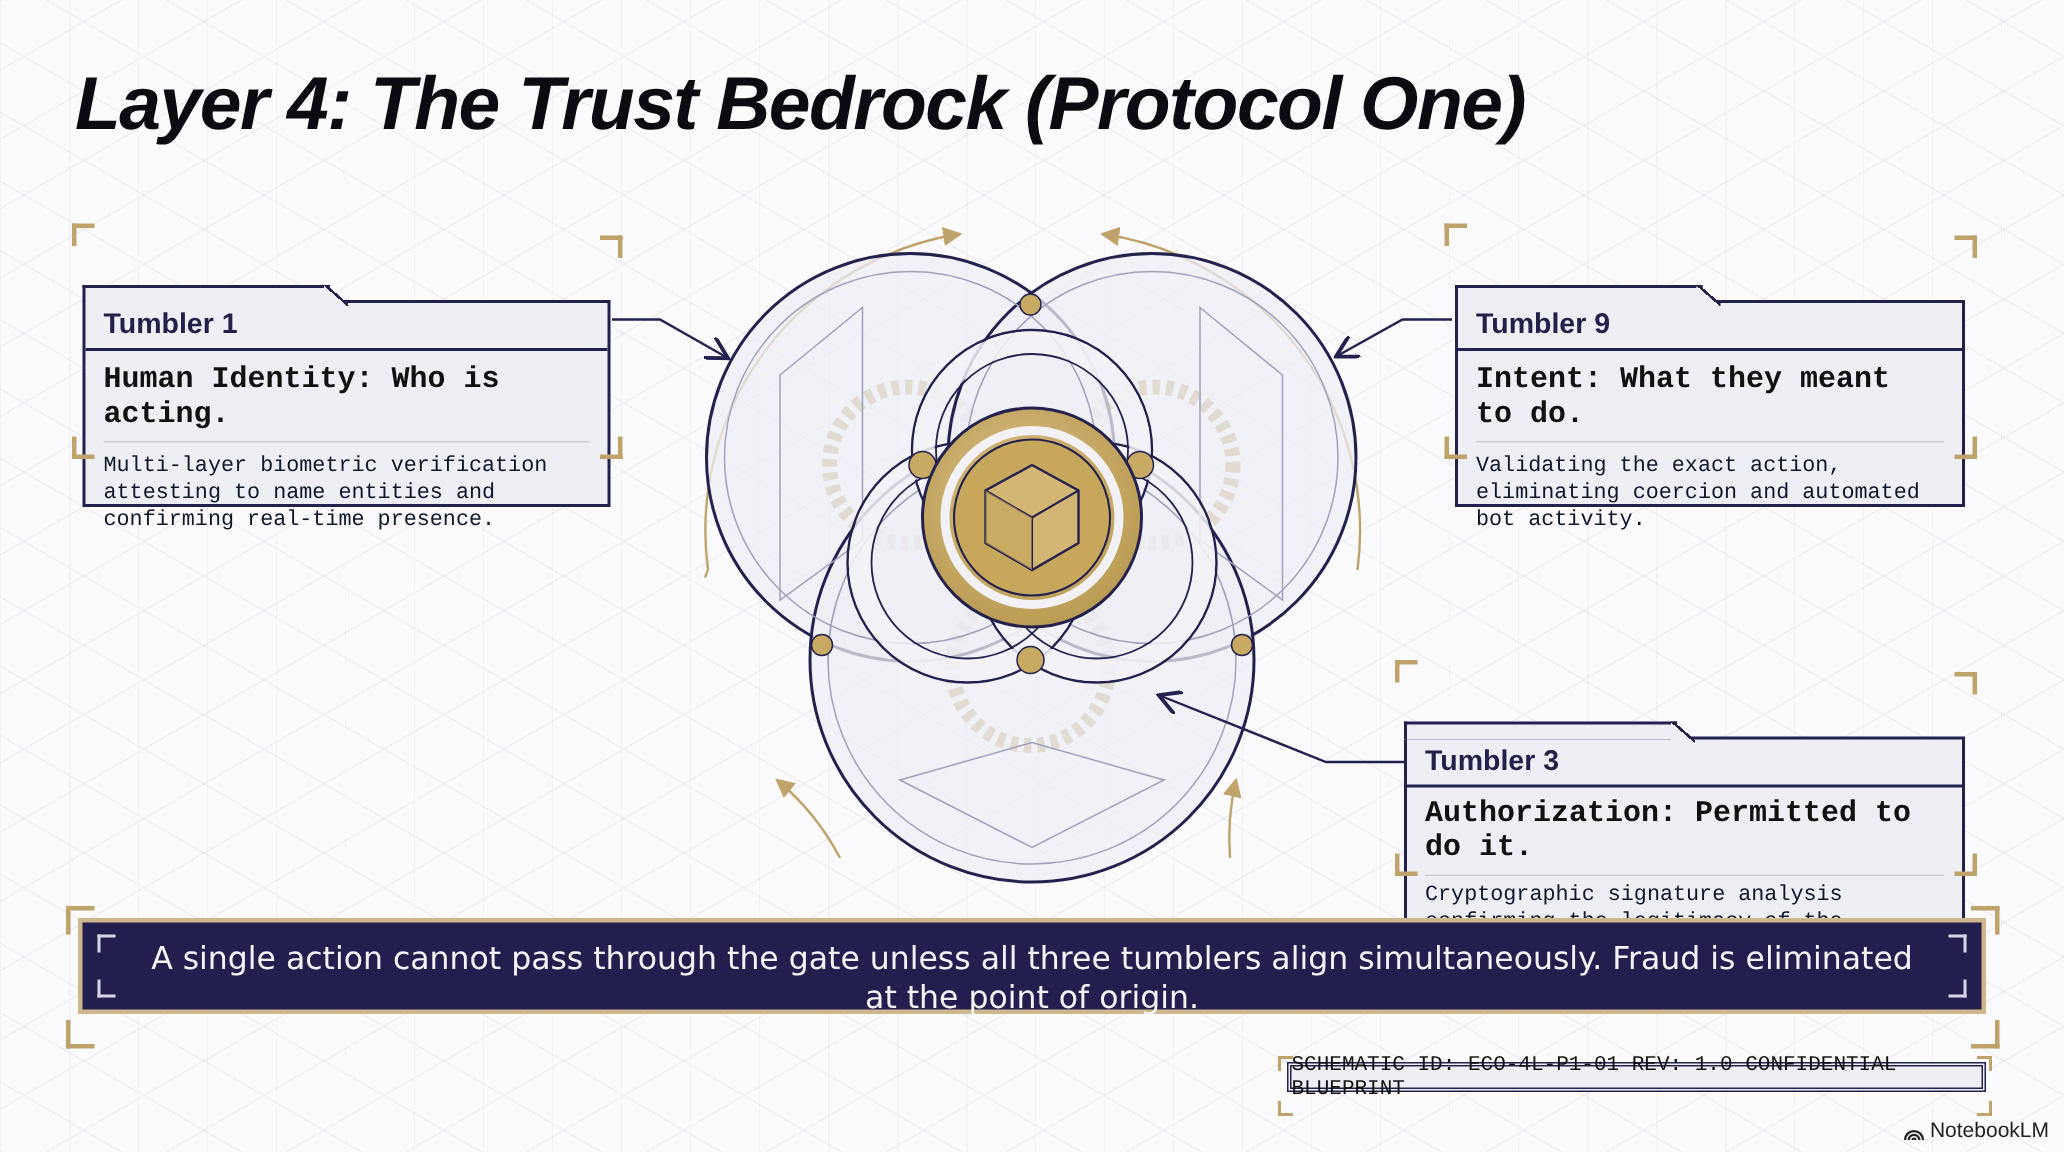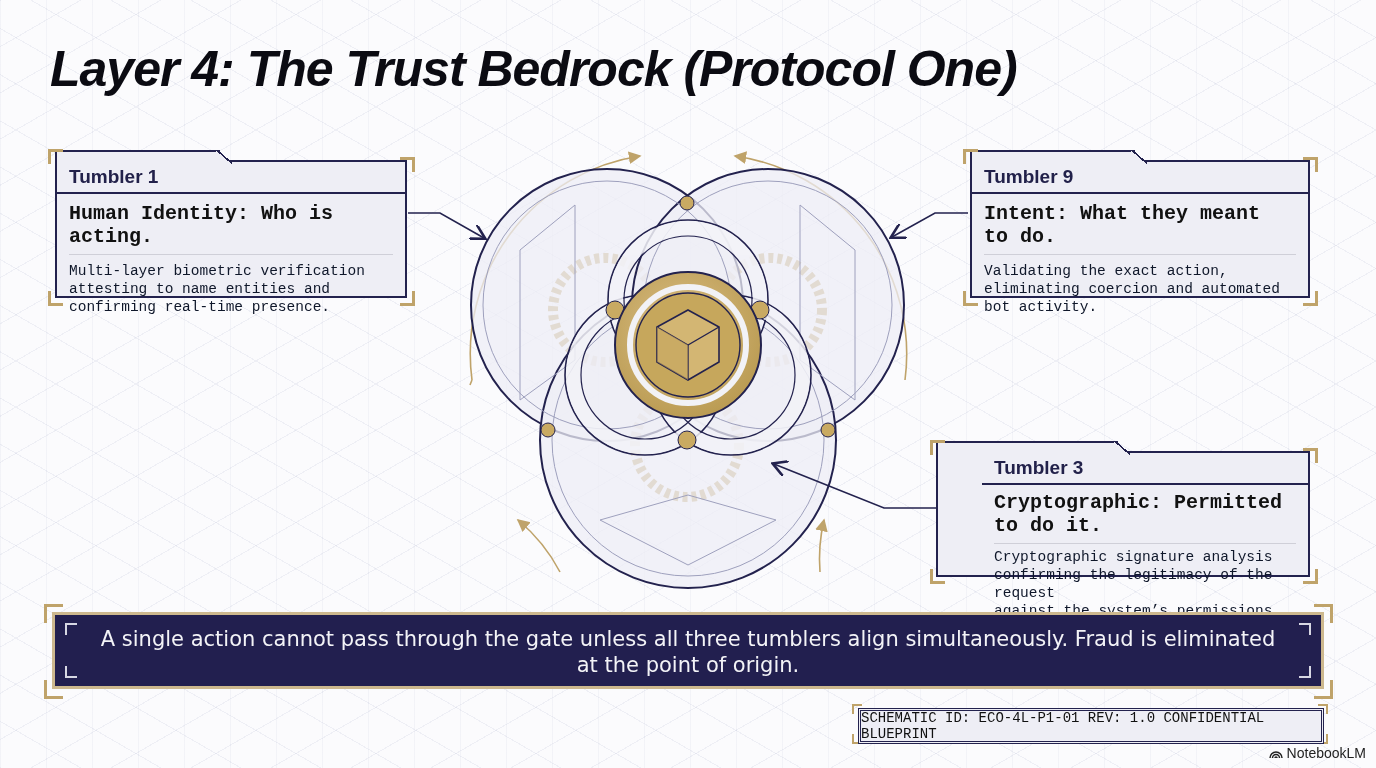--- a/index.html
+++ b/index.html
@@ -13,20 +13,21 @@
     font-family:"Liberation Sans", sans-serif;
   }
   .title {
     position:absolute; left:50px; top:40px; margin:0;
     font-family:"Liberation Sans", sans-serif; font-weight:700; font-size:50px;
     letter-spacing:-1px; color:#0b0b12;font-style:italic;
   }
   .card {
     position:absolute; background:#eeeef5; border:2px solid #23224e;
     box-sizing:border-box;
+    margin-top:40px;
   }
   .card-tab {
     position:absolute; top:-12px; left:-2px; height:12px;
     background:#eeeef5; border:2px solid #23224e; border-bottom:none;
     box-sizing:border-box;
   }
   .card-tab::after {
     content:""; position:absolute; right:-14px; top:-2px; width:16px; height:14px;
     background:linear-gradient(to top right, #eeeef5 48%, #23224e 48%, #23224e 56%, transparent 56%);
   }
@@ -42,35 +43,35 @@
   .card-body {
     padding:7px 12px; font-family:"Liberation Mono", monospace; font-size:14.5px;
     line-height:18px; color:#0f172a; white-space:pre-line;
   }
   .bracket { position:absolute; width:12px; height:12px; border-color:#bfa36a; border-style:solid; }
   .b-tl { border-width:3px 0 0 3px; }
   .b-tr { border-width:3px 3px 0 0; }
   .b-bl { border-width:0 0 3px 3px; }
   .b-br { border-width:0 3px 3px 0; }
   .banner {
-    position:absolute; left:52px; top:612px; width:1272px; height:77px;
+    position:absolute; left:52px; top:612px; width:1272px; height:64px;
     background:#221f4f; border:3px solid #cdb88e; box-sizing:border-box;
     color:#f3f3f7; text-align:center; font-family:"DejaVu Sans", sans-serif;
     font-size:21px; line-height:26px; padding-top:11px;
   }
   .banner .inner { position:absolute; width:10px; height:10px; border-color:#d7d7e3; border-style:solid; }
   .schematic {
-    position:absolute; left:858px; top:708px; width:466px; height:36px;
+    position:absolute; left:858px; top:708px; width:466px; height:20px;
     background:#eeeef5; border:3px double #23224e; box-sizing:border-box;
     font-family:"Liberation Mono", monospace; font-size:14px; color:#111;
     display:flex; align-items:center; justify-content:center;
   }
   .brand {
     position:absolute; right:10px; top:745px; font-family:"Liberation Sans", sans-serif;
-    font-size:14px; color:#222; display:flex; align-items:center; gap:4px;
+    font-size:14px; color:#222; display:flex; align-items:flex-end; gap:4px;
   }
   svg.diagram { position:absolute; left:0; top:0; }
 </style>
 </head>
 <body>
 
 <h1 class="title">Layer 4: The Trust Bedrock (Protocol One)</h1>
 
 <svg class="diagram" width="1376" height="768" viewBox="0 0 1376 768">
   <defs>
@@ -175,24 +176,24 @@
   <div class="card-sub">Intent: What they meant to do.</div>
   <div class="card-body">Validating the exact action,
 eliminating coercion and automated
 bot activity.</div>
 </div>
 <div class="bracket b-tl" style="left:963px; top:149px;"></div>
 <div class="bracket b-tr" style="left:1303px; top:157px;"></div>
 <div class="bracket b-bl" style="left:963px; top:291px;"></div>
 <div class="bracket b-br" style="left:1303px; top:291px;"></div>
 
-<div class="card" style="left:936px; top:451px; width:374px; height:126px;padding-left:44px;">
+<div class="card" style="left:936px; top:451px; width:374px; height:126px;">
   <div class="card-tab" style="width:182px;"></div>
   <div class="card-head">Tumbler 3</div>
-  <div class="card-sub" style="padding-top:6px;">Cryptographic: Permitted to do it.</div>
+  <div class="card-sub" style="padding-top:6px;">Authorization: Permitted to do it.</div>
   <div class="card-body" style="padding-top:4px;">Cryptographic signature analysis
 confirming the legitimacy of the request
 against the system’s permissions.</div>
 </div>
 <div class="bracket b-tl" style="left:930px; top:440px;"></div>
 <div class="bracket b-tr" style="left:1303px; top:448px;"></div>
 <div class="bracket b-bl" style="left:930px; top:569px;"></div>
 <div class="bracket b-br" style="left:1303px; top:569px;"></div>
 
 <div class="bracket b-tl" style="left:44px; top:604px; width:16px; height:16px;"></div>

